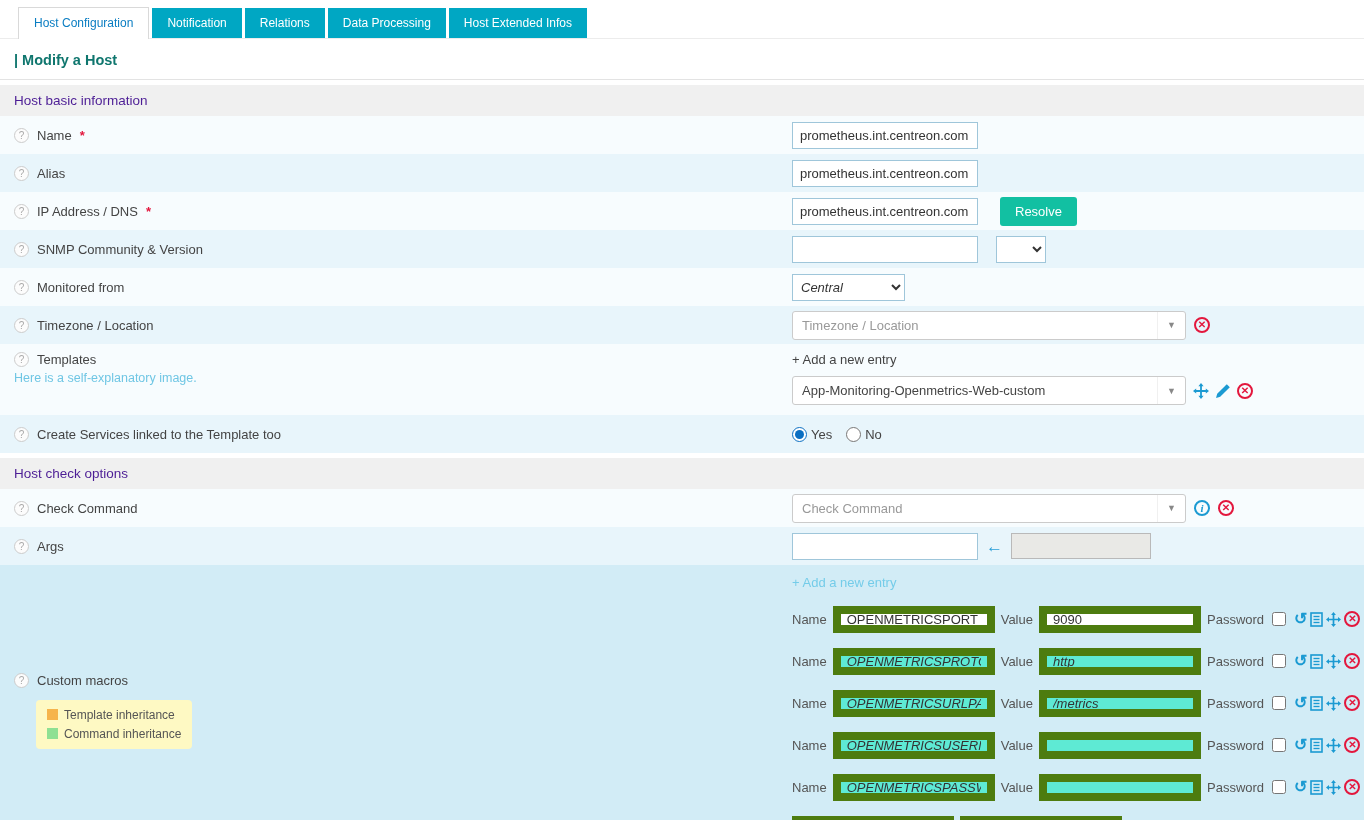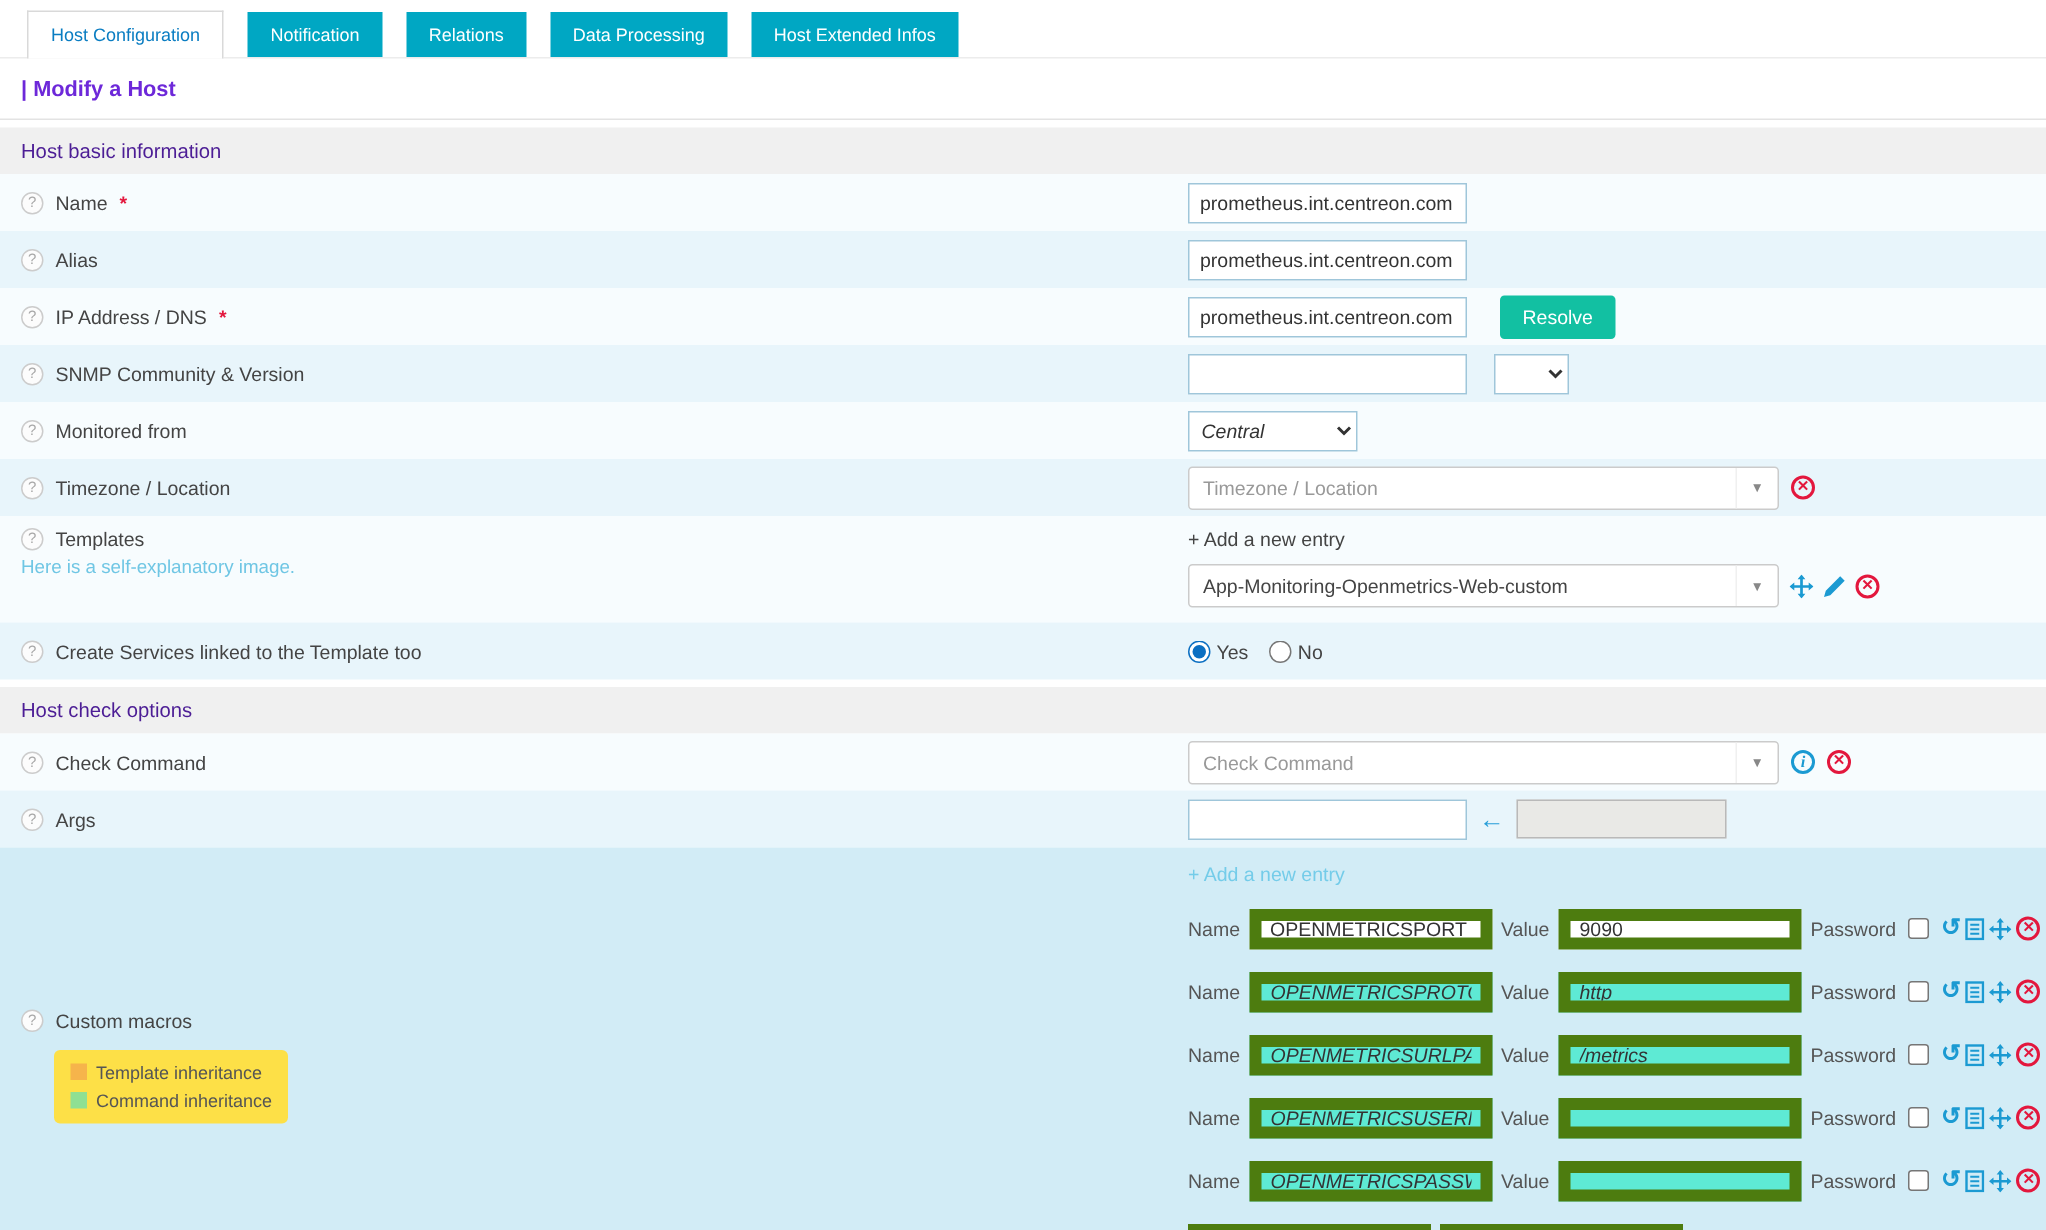--- a/index.html
+++ b/index.html
@@ -6,32 +6,32 @@
   html,body { margin:0; padding:0; }
   body {
     width:1364px;
     background:#fff;
     font-family:"Liberation Sans", sans-serif;
     font-size:13px;
     color:#444;
   }
 
   
-  .tabs { display:flex; gap:16px; padding:7px 0 0 18px; align-items:flex-end; border-bottom:1px solid #ececec; }
+  .tabs { display:flex; gap:3px; padding:7px 0 0 18px; align-items:flex-end; border-bottom:1px solid #ececec; }
   .tab {
     background:#00a7c3; color:#fff; padding:8px 15px; font-size:12px; cursor:pointer;
     white-space:nowrap;
   }
   .tab.active {
     background:#fff; color:#0a7dc2; border:1px solid #d9d9d9; border-bottom:none;
     margin-bottom:-1px; padding-bottom:9px;
   }
 
   
-  .page-title { color:#6d28d9; font-weight:bold; font-size:14.5px; padding:13px 14px 11px; }
+  .page-title { color:#0f766e; font-weight:bold; font-size:14.5px; padding:13px 14px 11px; }
   .title-rule { border:none; border-top:1px solid #e3e3e3; margin:0; }
 
   
   .section-header { background:#f0f0f0; color:#4c1d95; font-size:13.5px; padding:8px 14px; margin-top:5px; }
 
   
   .form-row { display:flex; min-height:38px; align-items:center; }
   .row-light { background:#f7fcfe; }
   .row-mid { background:#e8f5fb; }
   .row-label { flex:0 0 792px; padding-left:14px; display:flex; align-items:center; gap:8px; }
@@ -95,21 +95,21 @@
   input[type=checkbox] { width:14px; height:14px; margin:0 2px 0 2px; }
 
   
   .arrow-left { color:#2a9fd8; font-size:17px; line-height:1; }
   .disabled-input { width:140px; height:26px; background:#e9e9e6; border:1px solid #b9b9b9; }
 
   
   .macro-block { display:flex; background:#d2ecf6; padding:6px 0 8px; }
   .macro-label-col { flex:0 0 792px; padding-left:14px; display:flex; flex-direction:column; justify-content:center; gap:12px; }
   .macro-label-head { display:flex; align-items:center; gap:8px; }
-  .legend { background:#fde047; border-radius:4px; padding:8px 11px; width:fit-content; margin-left:22px; font-size:12px; color:#555; display:flex; flex-direction:column; gap:5px; }
+  .legend { background:#fef9c3; border-radius:4px; padding:8px 11px; width:fit-content; margin-left:22px; font-size:12px; color:#555; display:flex; flex-direction:column; gap:5px; }
   .legend-item { display:flex; align-items:center; gap:6px; }
   .sw { width:11px; height:11px; display:inline-block; flex:none; }
   .sw-orange { background:#f6b44b; }
   .sw-green { background:#8fe093; }
 
   .macro-field-col { flex:1; display:flex; flex-direction:column; }
   .add-entry-blue { color:#74cce9; margin:4px 0 8px; cursor:pointer; }
   .macro-row { display:flex; align-items:center; height:42px; gap:6px; }
   .m-label { color:#555; flex:none; }
   .m-input {

